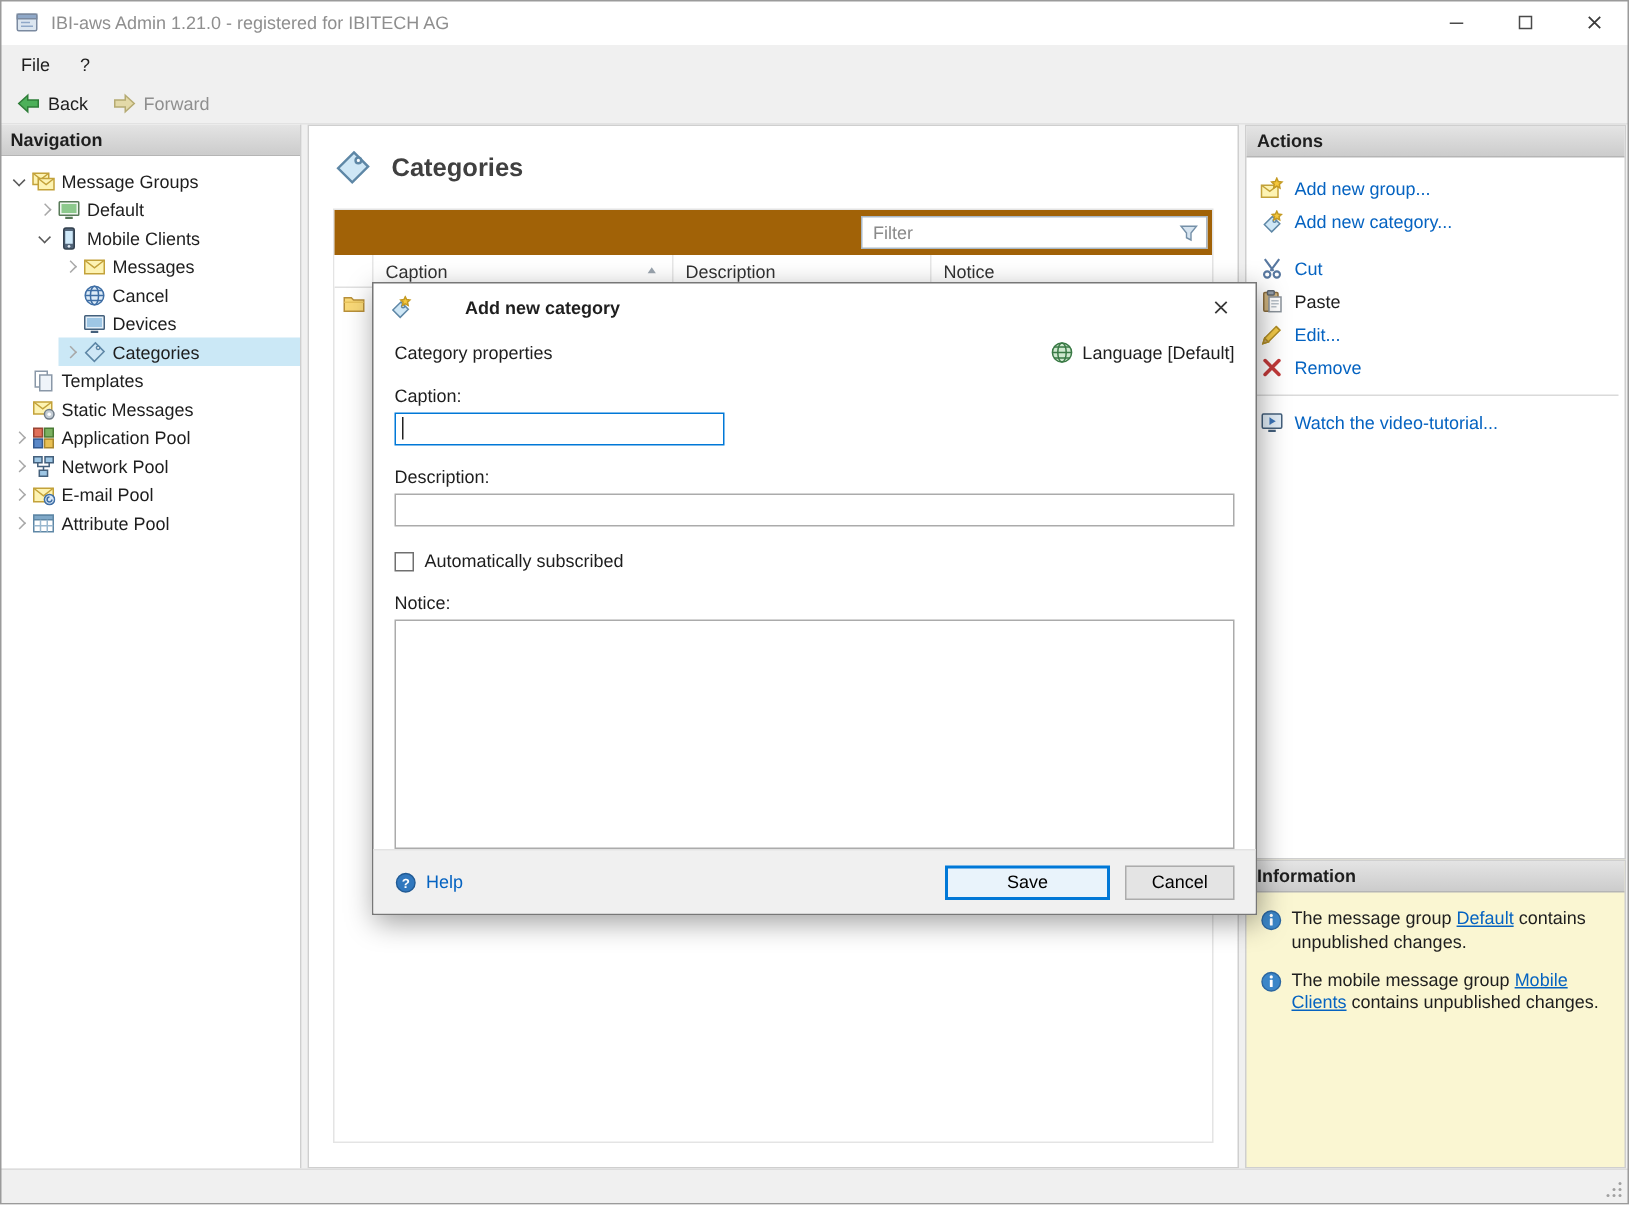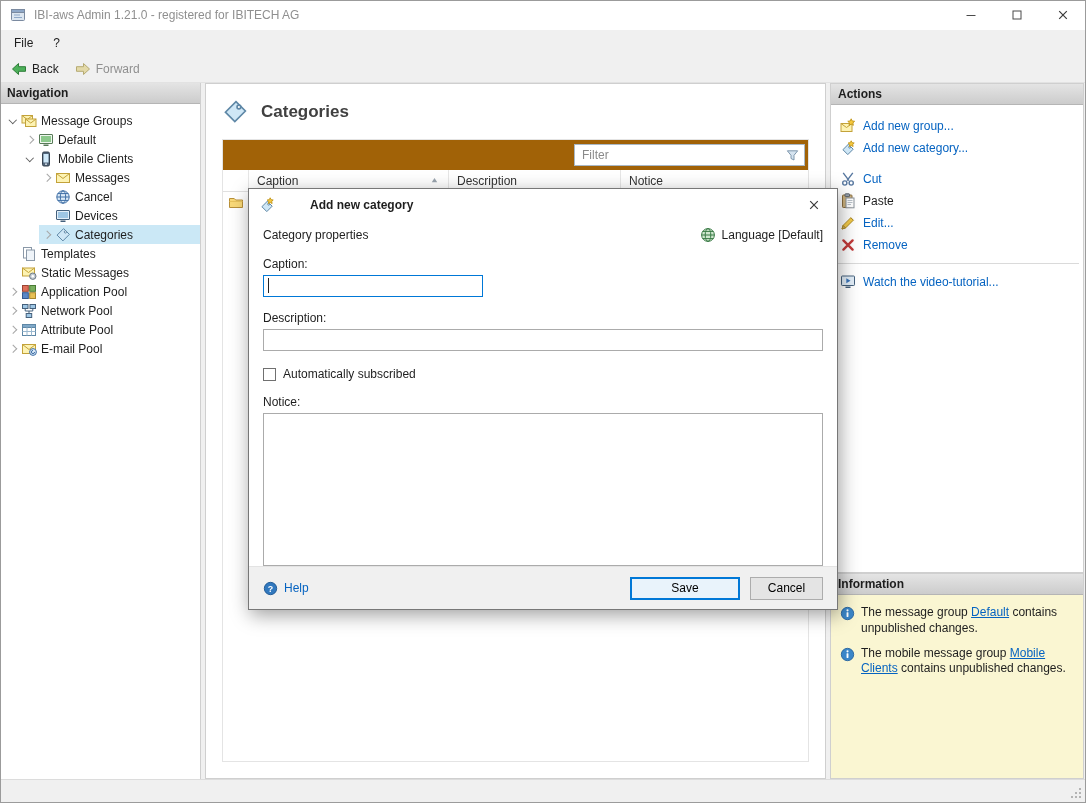--- a/index.html
+++ b/index.html
@@ -286,38 +286,38 @@
             <rect x="5.2" y="10.5" width="5.5" height="4" fill="#9ec6e4" stroke="#44607c"></rect>
             <path d="M4.2 5.5 V8 H11.8 V5.5 M8 8 V10.5" stroke="#44607c" fill="none"></path>
           </svg>
         </span>
         <span class="tlabel">Network Pool</span>
       </div>
       <div class="tree-row" style="margin-left: 5px;">
         <span class="chev right"></span>
         <span class="ticon">
           <svg width="16" height="16" viewBox="0 0 16 16" xmlns="http://www.w3.org/2000/svg">
-            <rect x="1.5" y="2.5" width="13" height="11" fill="#fff" stroke="#5e87a6"></rect>
-            <rect x="1.5" y="2.5" width="13" height="3" fill="#7fa8c8" stroke="#5e87a6"></rect>
-            <path d="M6 5.5 V13.5 M10.5 5.5 V13.5 M1.5 9.5 H14.5" stroke="#9ab8cf" fill="none"></path>
-          </svg>
-        </span>
-        <span class="tlabel">Attribute Pool</span>
-      </div>
-      <div class="tree-row" style="margin-left: 5px;">
-        <span class="chev right"></span>
-        <span class="ticon">
-          <svg width="16" height="16" viewBox="0 0 16 16" xmlns="http://www.w3.org/2000/svg">
             <rect x="1.5" y="3.5" width="13" height="9" fill="#fdf3b3" stroke="#c3a23a"></rect>
             <path d="M1.5 3.5 L8 8.5 L14.5 3.5" fill="none" stroke="#c3a23a"></path>
             <circle cx="12" cy="11" r="3.4" fill="#d8e8f8" stroke="#3e6ea5"></circle>
             <path d="M12 9.4 a1.6 1.6 0 1 0 1.6 1.6" fill="none" stroke="#3e6ea5"></path>
           </svg>
         </span>
         <span class="tlabel">E-mail Pool</span>
+      </div>
+      <div class="tree-row" style="margin-left: 5px;">
+        <span class="chev right"></span>
+        <span class="ticon">
+          <svg width="16" height="16" viewBox="0 0 16 16" xmlns="http://www.w3.org/2000/svg">
+            <rect x="1.5" y="2.5" width="13" height="11" fill="#fff" stroke="#5e87a6"></rect>
+            <rect x="1.5" y="2.5" width="13" height="3" fill="#7fa8c8" stroke="#5e87a6"></rect>
+            <path d="M6 5.5 V13.5 M10.5 5.5 V13.5 M1.5 9.5 H14.5" stroke="#9ab8cf" fill="none"></path>
+          </svg>
+        </span>
+        <span class="tlabel">Attribute Pool</span>
       </div>
     </div>
 </div>
 
 <div class="main-panel">
   <div class="content-header">
     <span>
         <svg width="26" height="26" viewBox="0 0 16 16" xmlns="http://www.w3.org/2000/svg">
           <path d="M8.6 1.6 L14.4 7.4 L7.9 13.9 L2.1 8.1 Z" fill="#cfe7f6" stroke="#5e87a6"></path>
           <circle cx="10.4" cy="4.9" r="1.15" fill="#fff" stroke="#5e87a6"></circle>

